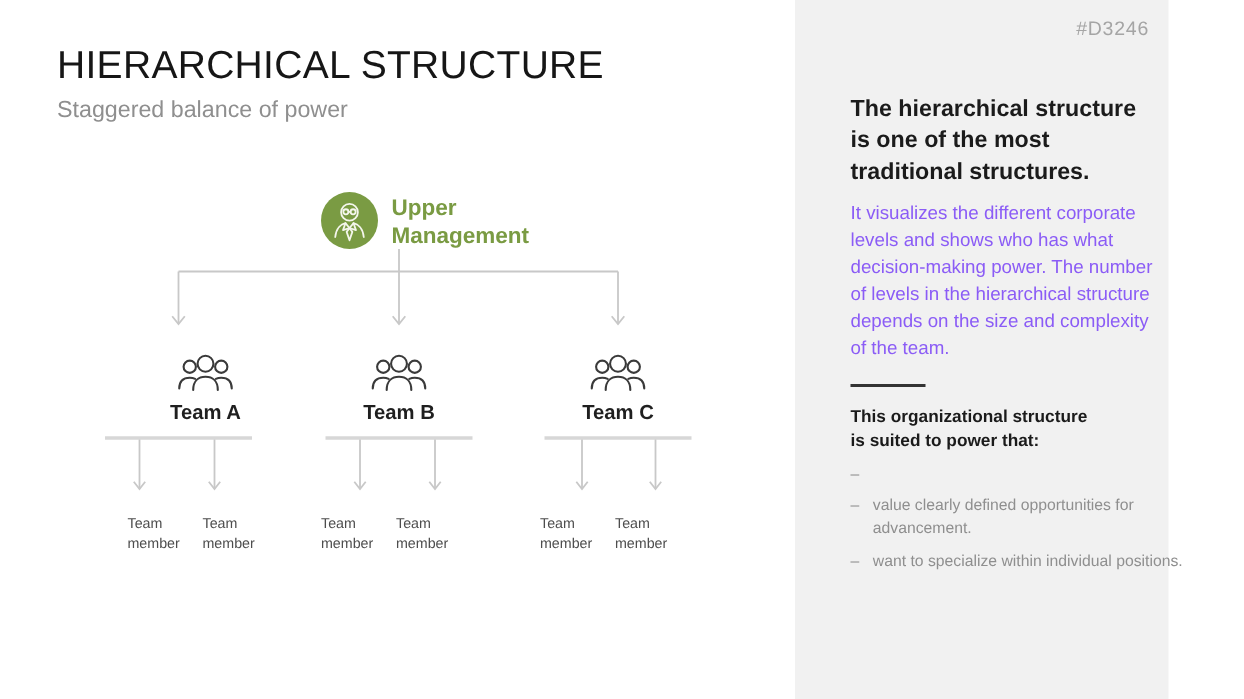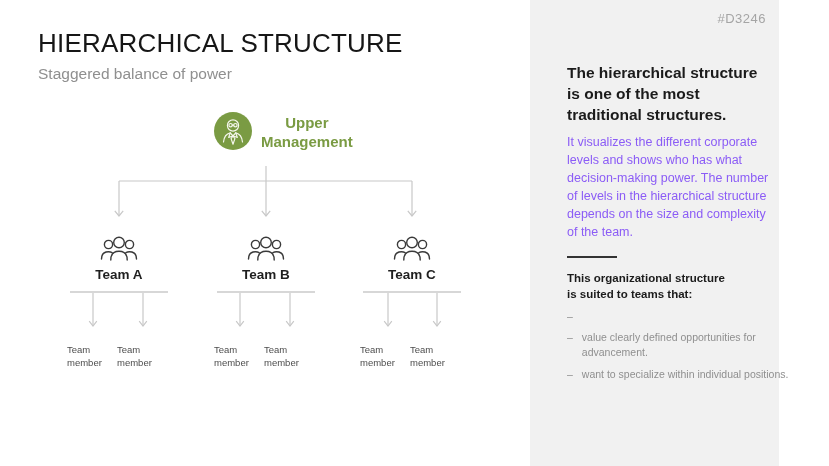--- a/index.html
+++ b/index.html
@@ -11,21 +11,21 @@
   .page-title{
     position:absolute;left:38px;top:28px;margin:0;
     font-size:26px;font-weight:400;letter-spacing:0.2px;color:#161616;
   }
   .page-subtitle{
     position:absolute;left:38px;top:65px;
     font-size:15.5px;color:#8f8f8f;
   }
   
   .connectors{position:absolute;left:0;top:0;pointer-events:none;}
-  .root-node{position:absolute;left:214px;top:112px;width:190px;height:40px;text-align:center;}
+  .root-node{position:absolute;left:214px;top:128px;width:190px;height:40px;}
   .root-icon{position:absolute;left:0;top:0;width:38px;height:38px;display:block;}
   .root-label{
     position:absolute;left:47px;top:2px;
     font-size:15px;font-weight:700;line-height:1.25;white-space:pre-line;color:#7a9b43;
   }
   .team{position:absolute;top:234px;width:140px;height:140px;text-align:center;}
   .team-icon{display:block;margin:0 auto;width:44px;height:28px;}
   .team-name{margin-top:5px;font-size:13.5px;font-weight:700;color:#1f1f1f;}
   .member{
     position:absolute;top:110px;width:52px;
@@ -124,21 +124,21 @@
           <path d="M16.3 20.8 l-1.6 4.6 l4.3 -1.4"></path>
           <path d="M21.7 20.8 l1.6 4.6 l-4.3 -1.4"></path>
           <path d="M19 24 l1.9,2.6 l-1.9,5.6 l-1.9,-5.6 z"></path>
         </g>
       </svg>
     </span>
     <span class="root-label">Upper
 Management</span>
   </div>
 
-  <div class="team" style="left:49px">
+  <div class="team" style="left:67px">
     <span class="team-icon">
       <svg width="44" height="28" viewBox="0 0 44 28">
         <g stroke="#3a3a3a" stroke-width="1.4" fill="none" stroke-linecap="round">
           <circle cx="11.5" cy="10.5" r="4.1"></circle>
           <path d="M4.5 25 c0,-5 2.8,-7.2 7,-7.2 c1.4,0 2.6,0.3 3.6,0.8"></path>
           <circle cx="32.5" cy="10.5" r="4.1"></circle>
           <path d="M39.5 25 c0,-5 -2.8,-7.2 -7,-7.2 c-1.4,0 -2.6,0.3 -3.6,0.8"></path>
           <circle cx="22" cy="8.5" r="5.3"></circle>
           <path d="M13.8 26 c0,-6.2 3.6,-8.8 8.2,-8.8 s8.2,2.6 8.2,8.8"></path>
         </g>
@@ -191,21 +191,21 @@
 is one of the most
 traditional structures.</h2>
     <p class="panel-body">It visualizes the different corporate
 levels and shows who has what
 decision-making power. The number
 of levels in the hierarchical structure
 depends on the size and complexity
 of the team.</p>
     <div class="panel-divider"></div>
     <h3 class="panel-subheading">This organizational structure
-is suited to teams that:</h3>
+is suited to power that:</h3>
     <ul class="bullet-list">
       <li>
         <span class="bullet-dash">–</span>
       </li>
       <li>
         <span class="bullet-dash">–</span>
         <span class="bullet-text">value clearly defined opportunities for
 advancement.</span>
       </li>
       <li>

